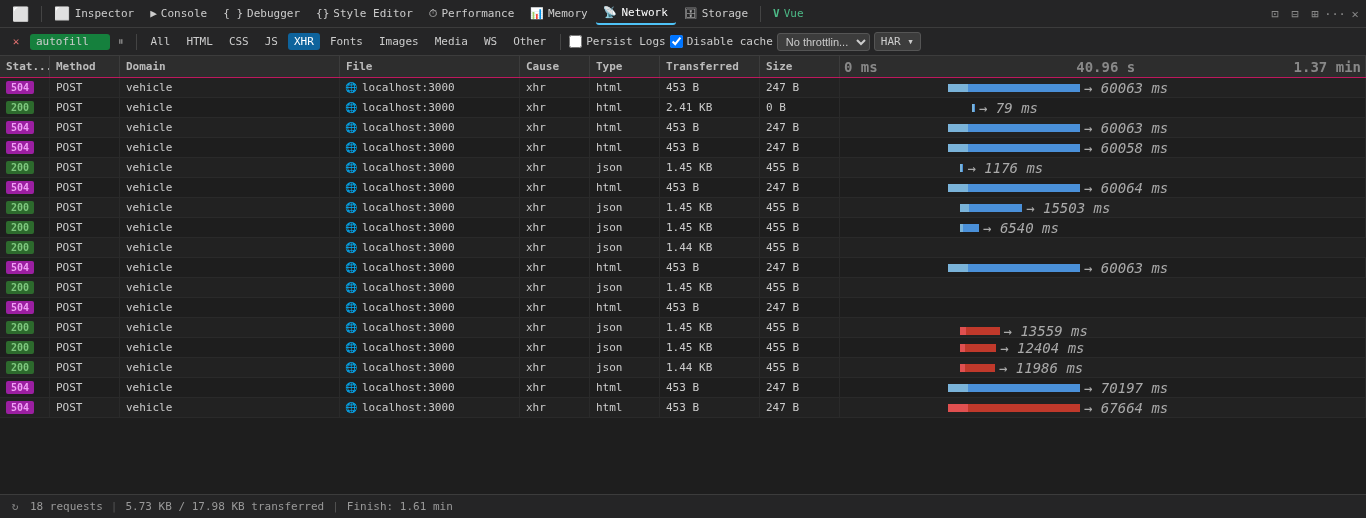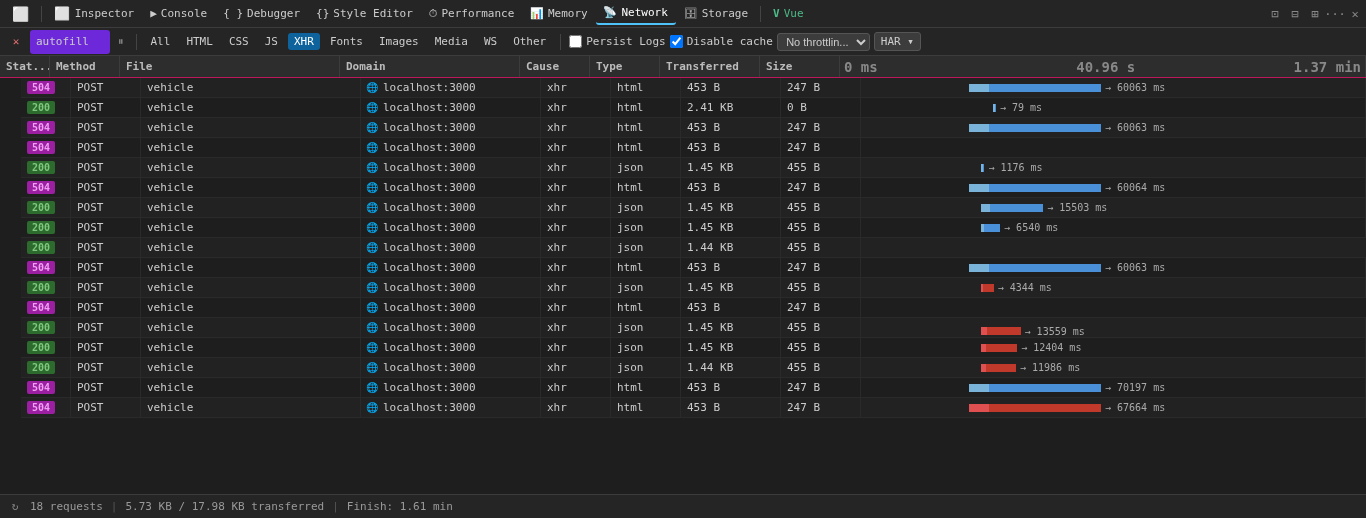--- a/index.html
+++ b/index.html
@@ -74,24 +74,24 @@
       justify-content: center;
       width: 20px;
       height: 20px;
       color: #888;
       cursor: pointer;
       border-radius: 2px;
     }
     .search-box {
       display: flex;
       align-items: center;
-      background: #6d28d9;
+      background: #15803d;
       border-radius: 3px;
       padding: 0 6px;
-      height: 24px;
+      height: 16px;
       min-width: 80px;
       color: #ccc;
     }
     .pause-btn {
       display: flex;
       align-items: center;
       gap: 2px;
       color: #888;
       cursor: pointer;
       padding: 0 4px;
@@ -124,21 +124,20 @@
     }
     .checkbox-label input { cursor: pointer; }
     .throttle-select {
       background: #3c3c3c;
       color: #ccc;
       border: 1px solid #555;
       border-radius: 3px;
       padding: 1px 4px;
       font-size: 11px;
       cursor: pointer;
-      text-align: center;
     }
     .har-btn {
       padding: 2px 6px;
       background: #3c3c3c;
       border: 1px solid #555;
       border-radius: 3px;
       color: #ccc;
       cursor: pointer;
       font-size: 11px;
     }
@@ -169,21 +168,20 @@
     .table-body {
       overflow-y: auto;
       height: calc(100vh - 28px - 28px - 22px - 24px);
     }
     .table-row {
       display: grid;
       grid-template-columns: 50px 70px 220px 180px 70px 70px 100px 80px 1fr;
       align-items: center;
       height: 20px;
       border-bottom: 1px solid #2a2a2a;
-      margin-left: 21px;
     }
     .table-row:nth-child(odd) { background: #222; }
     .td {
       padding: 0 6px;
       overflow: hidden;
       white-space: nowrap;
       text-overflow: ellipsis;
       height: 100%;
       display: flex;
       align-items: center;
@@ -236,23 +234,24 @@
       background: #5b8fbf;
       display: inline-block;
     }
     .bar-receiving {
       height: 8px;
       background: #1a6fa0;
       display: inline-block;
     }
     .bar-label {
       margin-left: 4px;
-      font-size: 10px;
+      font-size: 14px;
       color: #aaa;
       white-space: nowrap;
+      font-style: italic;
     }
 
     
     .status-bar {
       display: flex;
       align-items: center;
       background: #252526;
       border-top: 1px solid #3c3c3c;
       height: 24px;
       padding: 0 8px;
@@ -360,22 +359,22 @@
   </label>
   <select class="throttle-select">
     <option>No throttlin...</option>
   </select>
   <div class="har-btn">HAR ▾</div>
 </div>
 
 <div class="table-header">
   <div class="th">Stat...</div>
   <div class="th">Method</div>
+  <div class="th">Domain</div>
   <div class="th">File</div>
-  <div class="th">Domain</div>
   <div class="th">Cause</div>
   <div class="th">Type</div>
   <div class="th">Transferred</div>
   <div class="th">Size</div>
   <div class="th" style="position:relative; font-size:14px; color:#888;">
     <span style="position:absolute; left:4px;">0 ms</span>
     <span style="position:absolute; left:45%;">40.96 s</span>
     <span style="position:absolute; right:4px;">1.37 min</span>
   </div>
 </div>
@@ -450,20 +449,27 @@
     </div>
     <div class="td">POST</div>
     <div class="td">vehicle</div>
     <div class="td">
       <span class="domain-icon">🌐</span>localhost:3000
     </div>
     <div class="td">xhr</div>
     <div class="td">html</div>
     <div class="td">453 B</div>
     <div class="td">247 B</div>
+    <div class="td timeline-cell" style="padding-left:108px; overflow:visible;">
+      <div class="timeline-bar-wrapper">
+        <span class="bar-waiting" style="width:19.8px; background:#7ab3d9;"></span>
+          <span class="bar-receiving" style="width:112.2px; background:#4a90d9;"></span>
+        <span class="bar-label">→ 60058 ms</span>
+      </div>
+    </div>
   </div>
     <div class="table-row">
     <div class="td">
       <span class="status-badge status-200">200</span>
     </div>
     <div class="td">POST</div>
     <div class="td">vehicle</div>
     <div class="td">
       <span class="domain-icon">🌐</span>localhost:3000
     </div>
@@ -583,27 +589,20 @@
     </div>
     <div class="td">POST</div>
     <div class="td">vehicle</div>
     <div class="td">
       <span class="domain-icon">🌐</span>localhost:3000
     </div>
     <div class="td">xhr</div>
     <div class="td">json</div>
     <div class="td">1.45 KB</div>
     <div class="td">455 B</div>
-    <div class="td timeline-cell" style="padding-left:120px; overflow:visible;">
-      <div class="timeline-bar-wrapper">
-        <span class="bar-waiting" style="width:2px; background:#e05050;"></span>
-          <span class="bar-receiving" style="width:10.683211678832116px; background:#c0392b;"></span>
-        <span class="bar-label">→ 4344 ms</span>
-      </div>
-    </div>
   </div>
     <div class="table-row">
     <div class="td">
       <span class="status-badge status-504">504</span>
     </div>
     <div class="td">POST</div>
     <div class="td">vehicle</div>
     <div class="td">
       <span class="domain-icon">🌐</span>localhost:3000
     </div>

